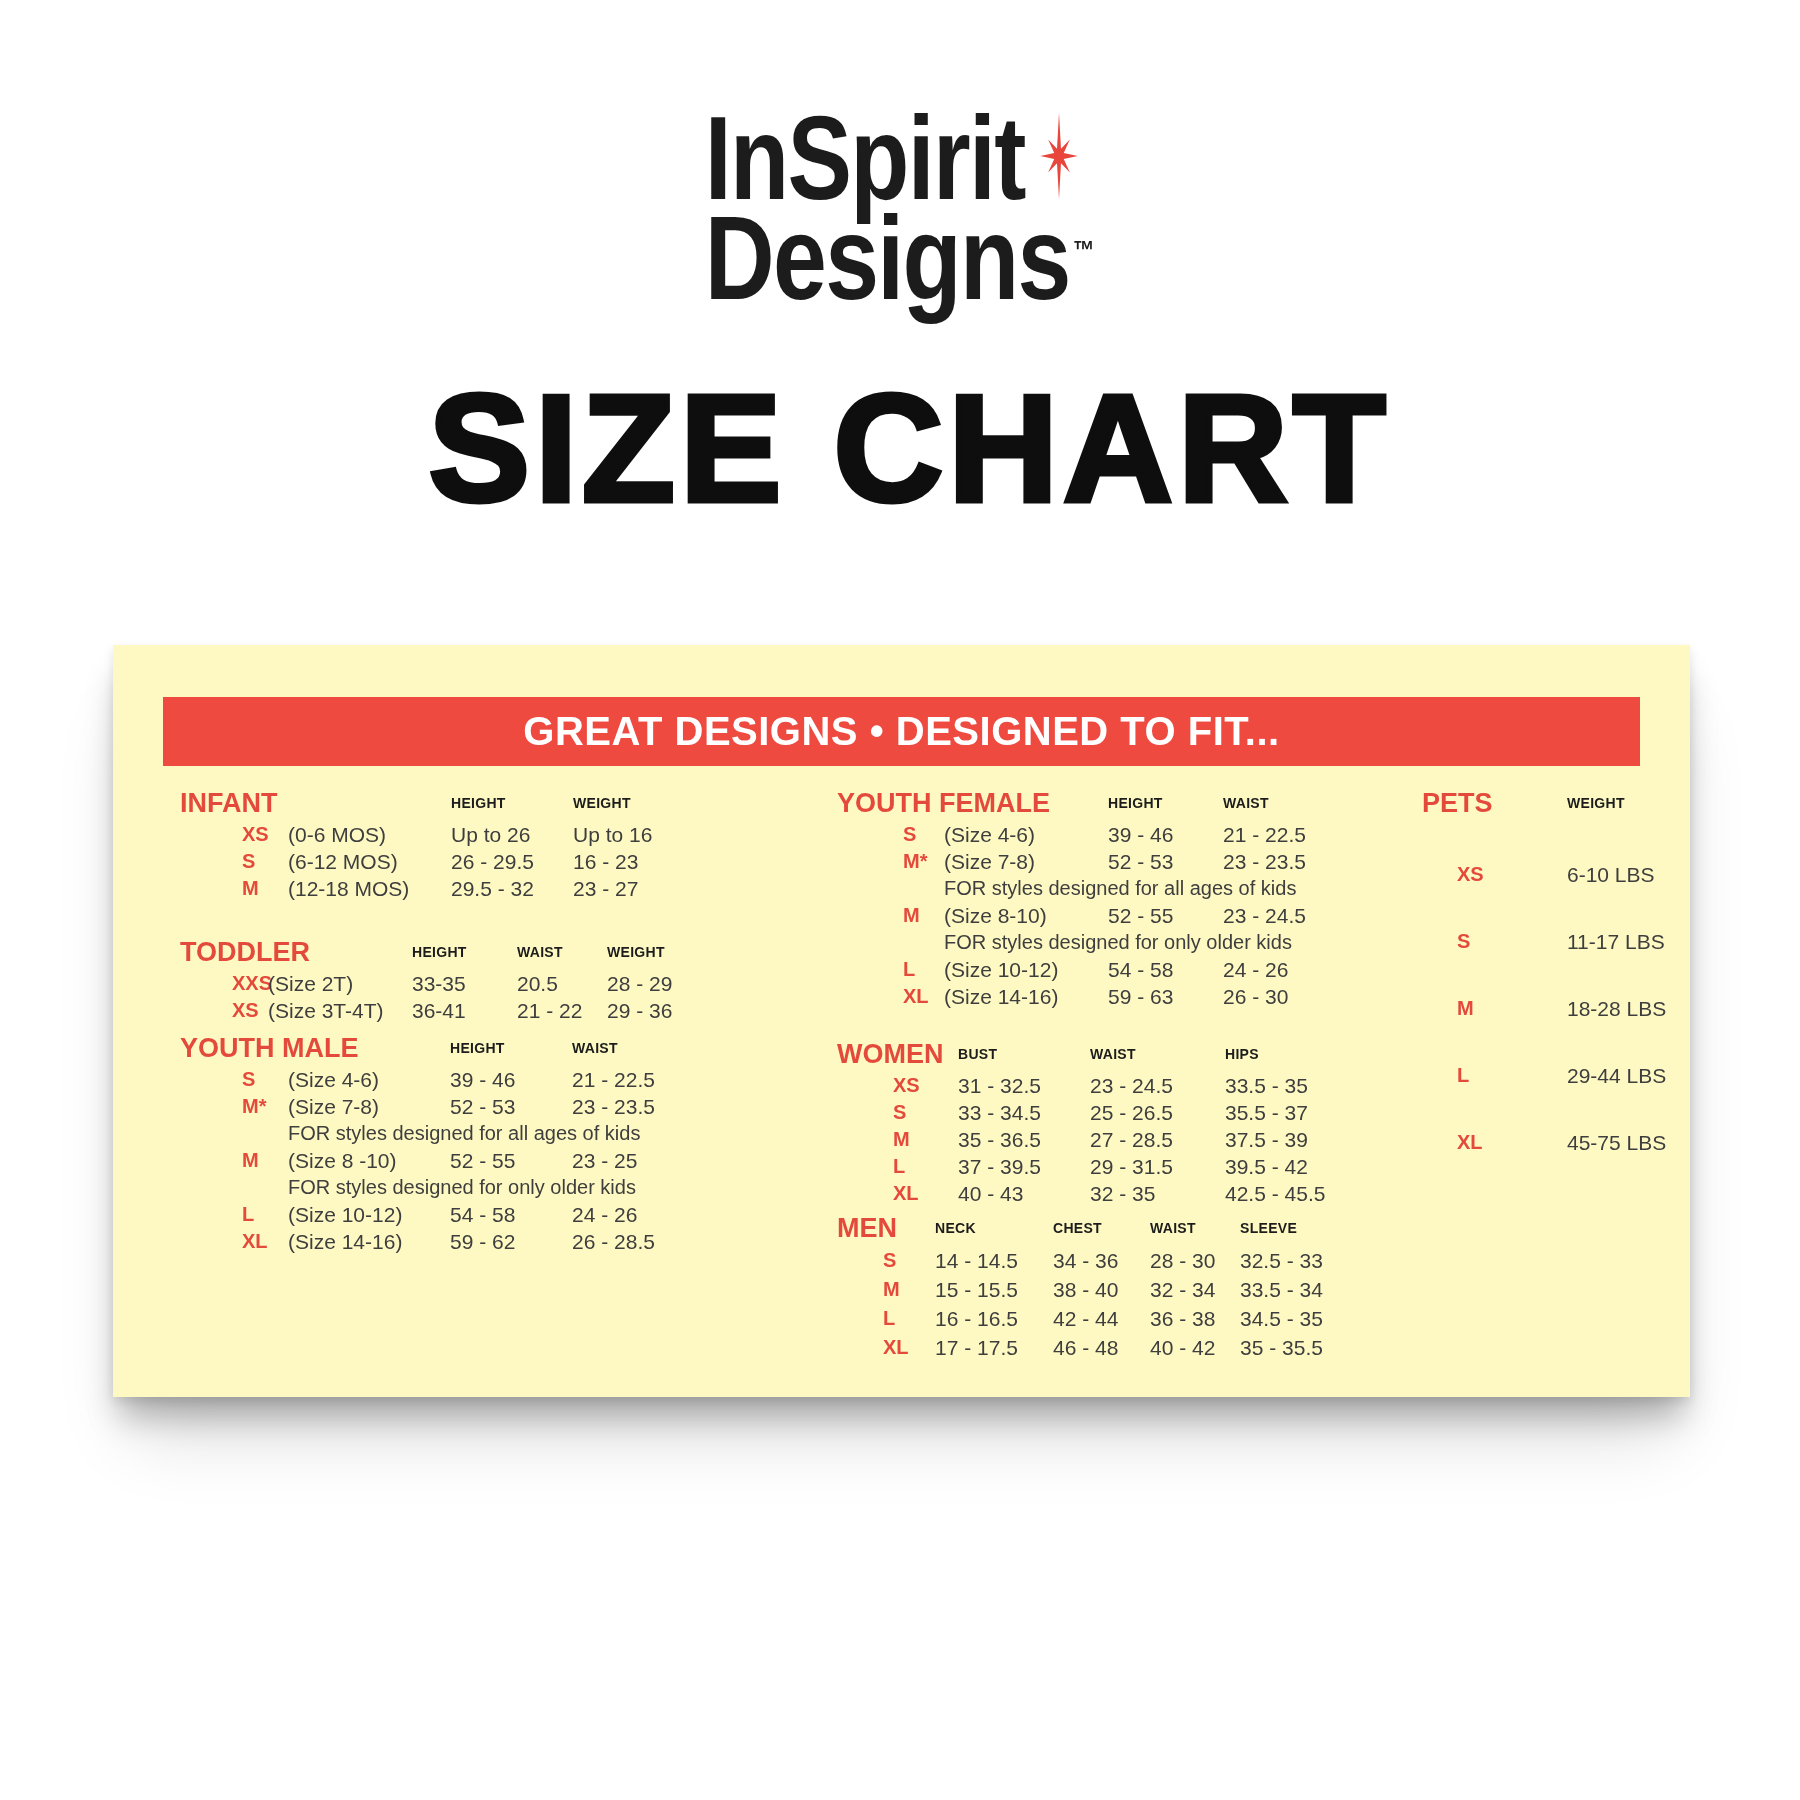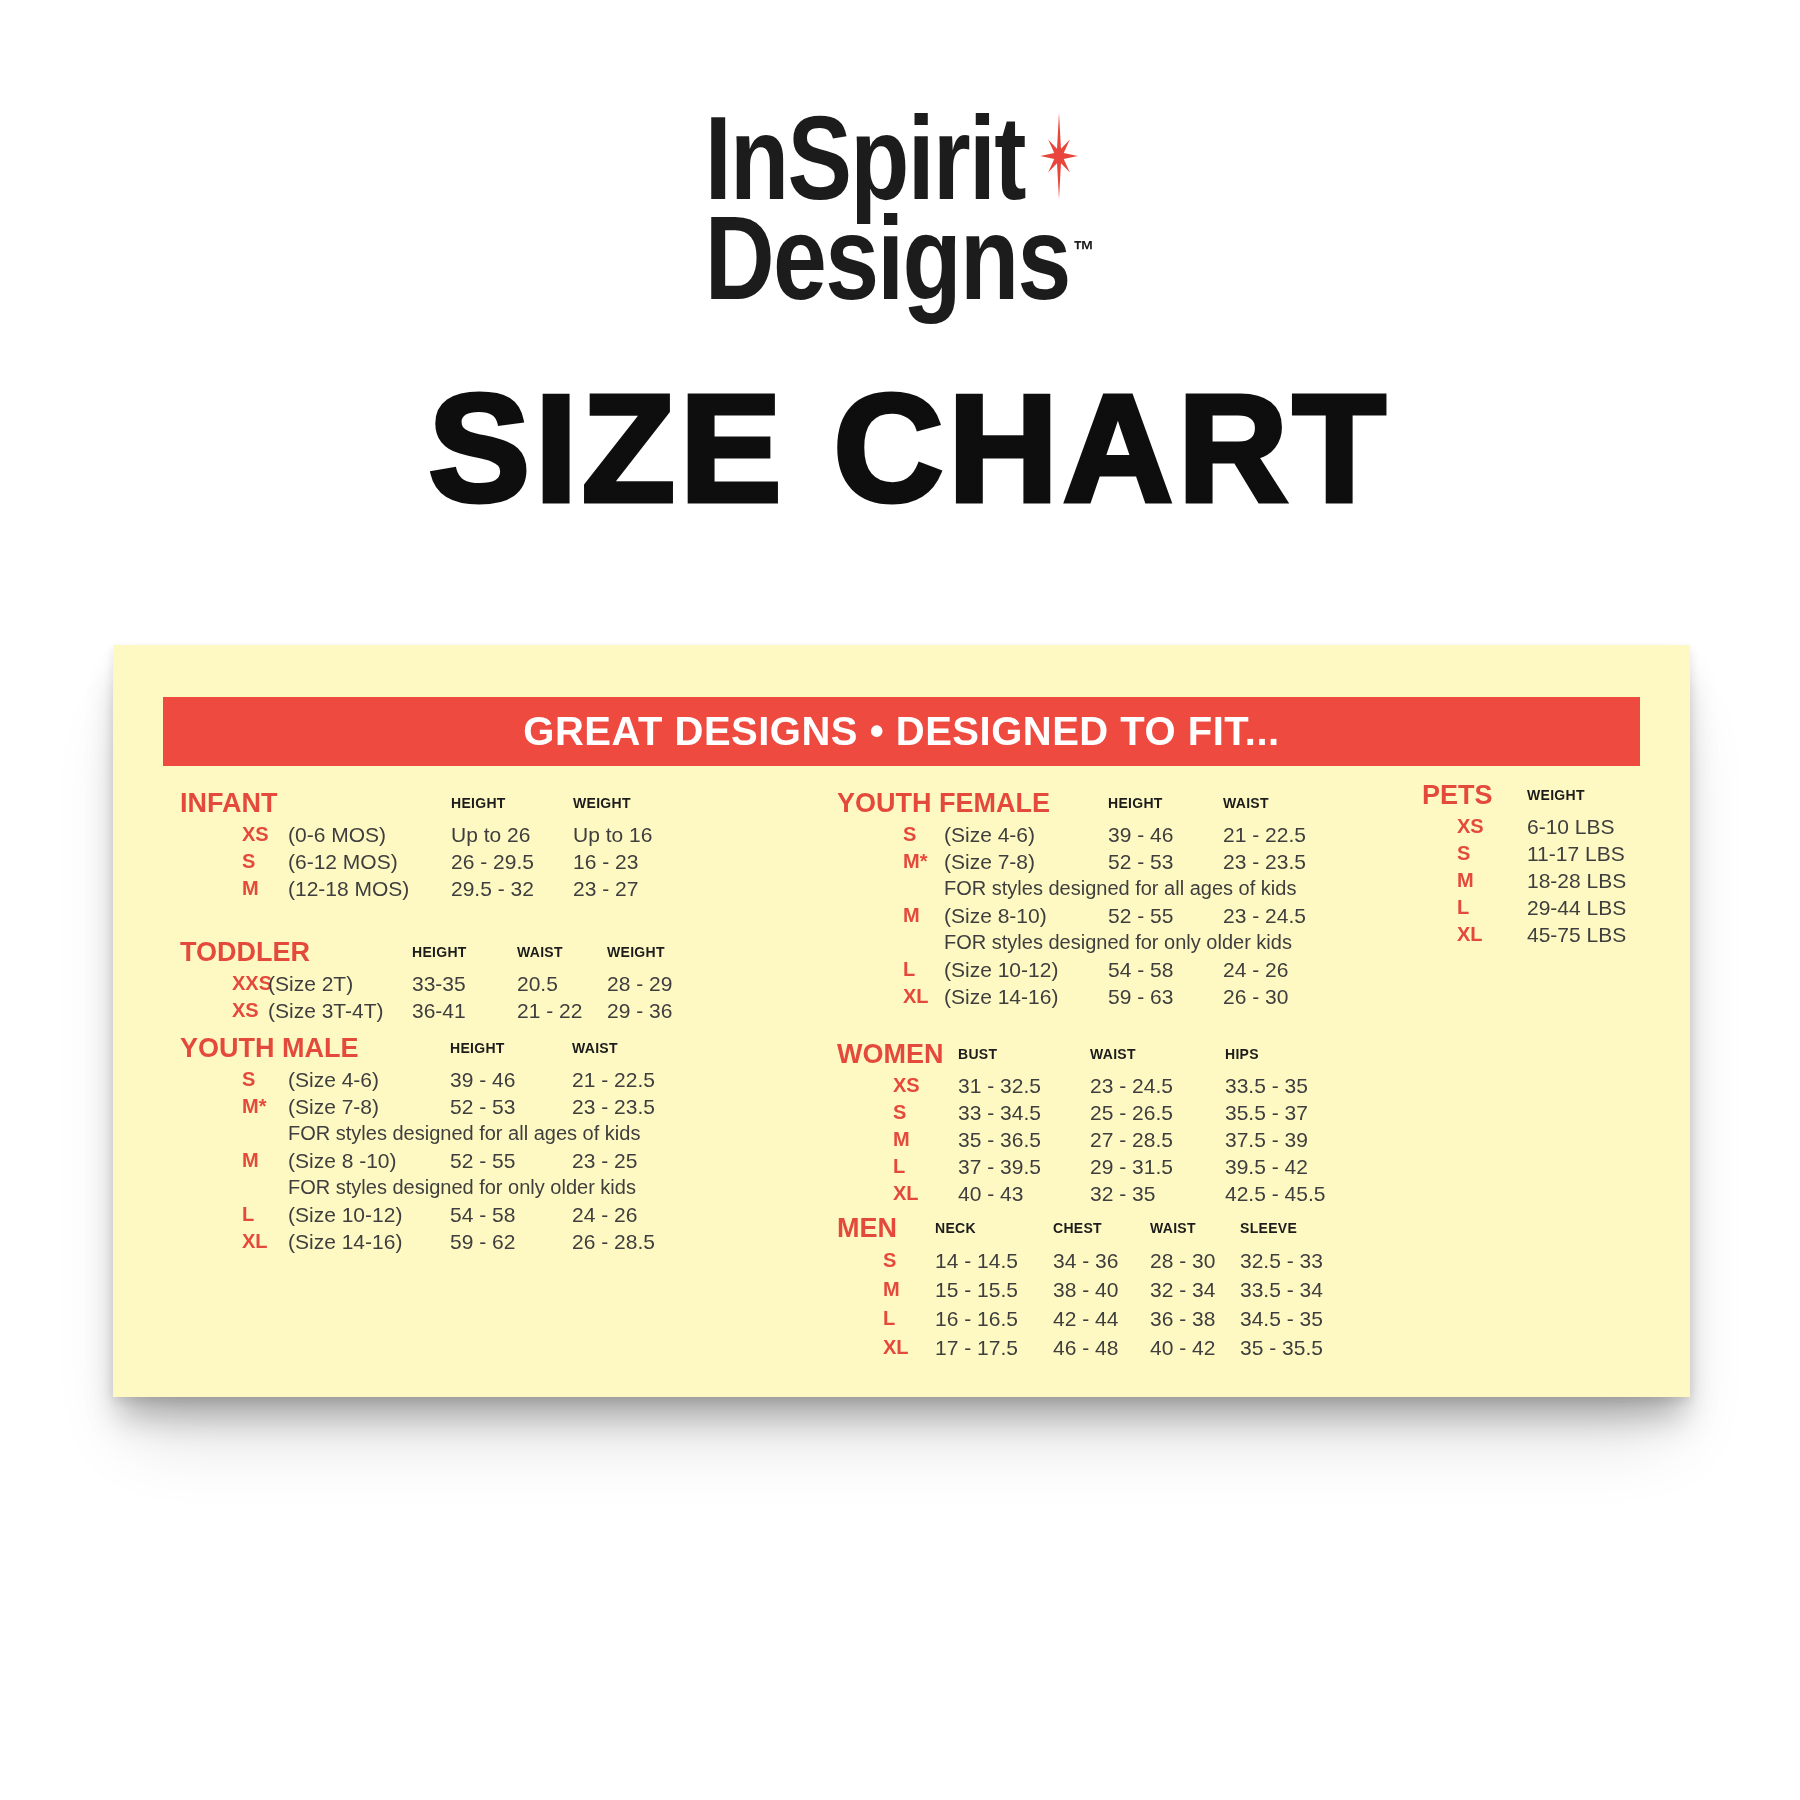--- a/index.html
+++ b/index.html
@@ -46,21 +46,21 @@
   [data-section="toddler"]{left:67px;top:278px;grid-template-columns:88px 144px 105px 90px 100px;margin-top:11px;}
   [data-section="toddler"] .sz{padding-left:52px;}
   [data-section="youth-male"]{left:67px;top:385px;grid-template-columns:108px 162px 122px 130px;}
   [data-section="youth-male"] .sz{padding-left:62px;}
   [data-section="youth-female"]{left:724px;top:140px;grid-template-columns:107px 164px 115px 130px;}
   [data-section="youth-female"] .sz{padding-left:66px;}
   [data-section="women"]{left:724px;top:383px;grid-template-columns:121px 132px 135px 150px;margin-top:8px;}
   [data-section="women"] .sz{padding-left:56px;}
   [data-section="men"]{left:724px;top:565px;grid-template-columns:98px 118px 97px 90px 150px;grid-auto-rows:29px;}
   [data-section="men"] .sz{padding-left:46px;}
-  [data-section="pets"]{left:1309px;top:132px;grid-template-columns:105px 160px;}
+  [data-section="pets"]{left:1309px;top:140px;grid-template-columns:105px 160px;gap:40px;}
   [data-section="pets"] .sz{padding-left:35px;}
 </style>
 </head>
 <body>
 
 <div class="page">
 
   <div class="logo">
     <div class="logo-inner">
       <div class="logo-line logo-line1">

